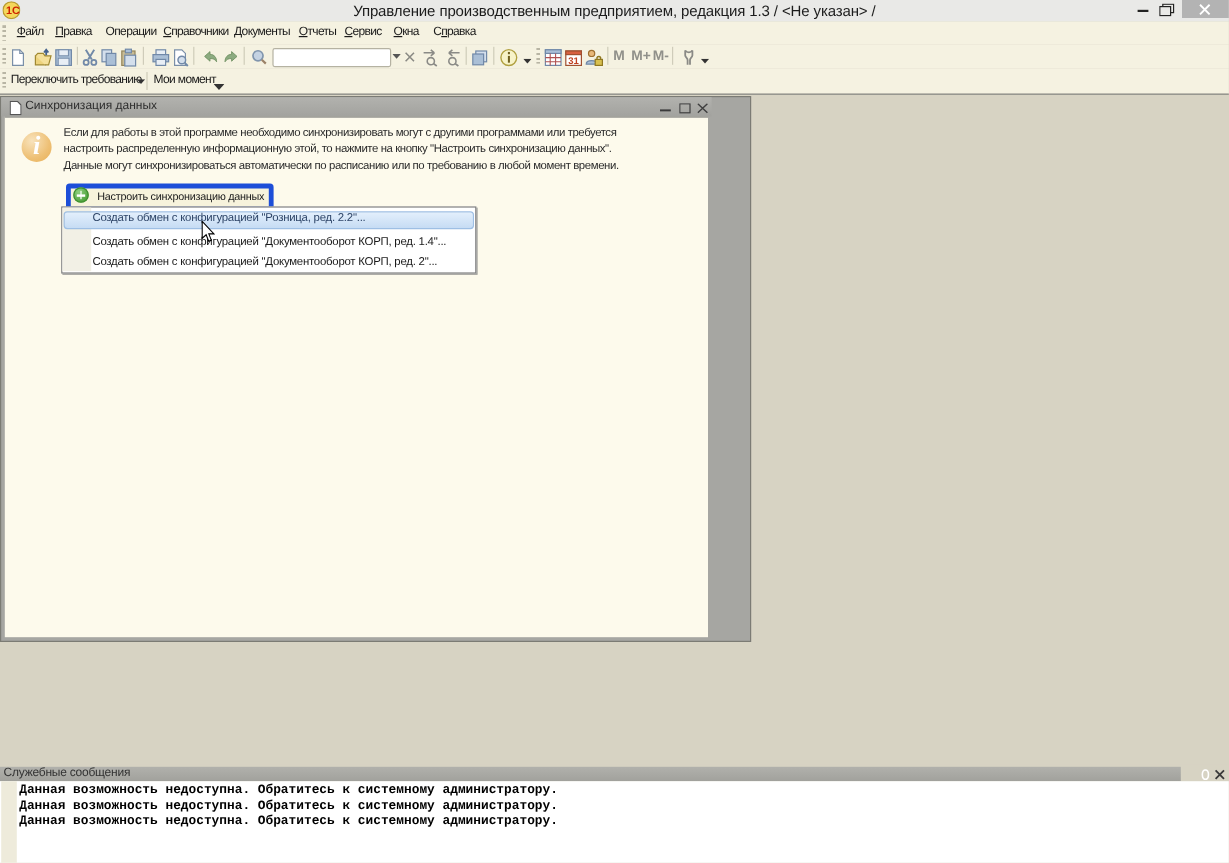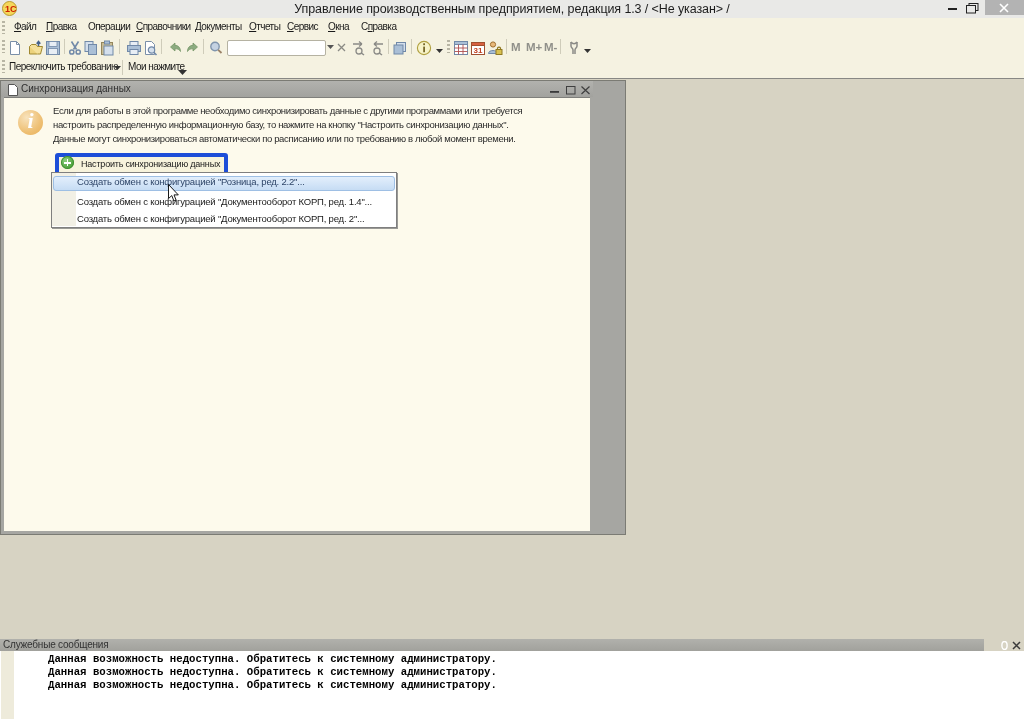--- a/index.html
+++ b/index.html
@@ -50,21 +50,21 @@
 #menugutter{left:0;top:0;width:24px;height:53px;background:#f2f0e5;}
 .ditem{position:absolute;left:25px;font-size:9.5px;letter-spacing:-0.2px;color:#1a1a1a;white-space:nowrap;}
 #hl{left:1px;top:3px;width:340px;height:13px;border:1px solid #9ebfe4;border-radius:3px;
   background:linear-gradient(#e3effc,#c6dcf4);}
 
 #msgbar{left:0;top:639px;width:984px;height:12px;background:linear-gradient(#b1b1ac,#a1a19c);}
 #msgtitle{left:3px;top:0px;font-size:10px;letter-spacing:-0.2px;color:#333;}
 #msgbody{left:0;top:651px;width:1024px;height:68px;background:#fff;}
 #msggutter{left:1px;top:0;width:13px;height:68px;background:#eeebdb;}
 .mline{position:absolute;left:16px;font-family:"Liberation Mono",monospace;
-  font-size:10.7px;font-weight:bold;color:#000;white-space:nowrap;margin-left:32px;}
+  font-size:10.7px;font-weight:bold;color:#000;white-space:nowrap;}
 
 .ic{position:absolute;top:3px;width:16px;height:16px;}
 svg{display:block;}
 </style></head>
 <body>
 
 <div class="abs" id="titlebar">
   <div class="abs" id="apptitle">Управление производственным предприятием, редакция 1.3 / &lt;Не указан&gt; /</div>
   <svg class="abs" style="left:2px;top:1px" width="15" height="15" viewBox="0 0 15 15">
     <circle cx="7.5" cy="7.5" r="7" fill="#f5d75a" stroke="#b89b30" stroke-width="1"></circle>
@@ -232,21 +232,21 @@
     </svg>
 </div>
 
 <div class="abs" id="toolbar2">
   <div class="handle"></div>
   <span class="abs" style="left:9px;top:4px">Переключить требованию</span>
   <svg class="abs" style="left:114px;top:9px" width="7" height="5" viewBox="0 0 7 5">
       <path d="M0 0 L7 0 L3.5 4 Z" fill="#333"></path>
     </svg>
   <div class="vsep" style="left:122px;top:3px"></div>
-  <span class="abs" style="left:128px;top:4px">Мои нажмите</span>
+  <span class="abs" style="left:128px;top:4px">Мои момент</span>
   <svg class="abs" style="left:178px;top:13px" width="9" height="6" viewBox="0 0 9 6">
       <path d="M0 0 L9 0 L4.5 5 Z" fill="#333"></path>
     </svg>
 </div>
 
 <div class="abs" id="workspace"></div>
 
 <div class="abs" id="syncwin">
   <div class="abs" id="syncbar">
     <svg class="abs" style="left:7px;top:3px" width="10" height="12" viewBox="0 0 10 12">
@@ -259,22 +259,22 @@
     <svg class="abs" style="left:565px;top:5px" width="10" height="9" viewBox="0 0 10 9">
         <rect x="0.5" y="0.5" width="8.5" height="7.5" fill="none" stroke="#3f3f3f" stroke-width="1"></rect>
       </svg>
     <svg class="abs" style="left:580px;top:5px" width="10" height="9" viewBox="0 0 10 9">
         <path d="M0.5 0.5 L8.5 8 M8.5 0.5 L0.5 8" stroke="#3f3f3f" stroke-width="1.2"></path>
       </svg>
   </div>
   <div class="abs" id="synccontent">
     <div class="abs" id="infocircle"></div>
     <div class="abs" id="infoi">i</div>
-    <div class="iline" style="top:7px">Если для работы в этой программе необходимо синхронизировать данные с другими программами или требуется</div>
-    <div class="iline" style="top:21px">настроить распределенную информационную базу, то нажмите на кнопку "Настроить синхронизацию данных".</div>
+    <div class="iline" style="top:7px">Если для работы в этой программе необходимо синхронизировать могут с другими программами или требуется</div>
+    <div class="iline" style="top:21px">настроить распределенную информационную этой, то нажмите на кнопку "Настроить синхронизацию данных".</div>
     <div class="iline" style="top:35px">Данные могут синхронизироваться автоматически по расписанию или по требованию в любой момент времени.</div>
     <div class="abs" id="syncbtn">Настроить синхронизацию данных</div>
     <div class="abs" id="plusc"></div>
     <div class="abs" id="dropmenu">
       <div class="abs" id="menugutter"></div>
       <div class="abs" id="hl"></div>
       <div class="ditem" style="top:3px;color:#2e4568">Создать обмен с конфигурацией "Розница, ред. 2.2"...</div>
       <div class="ditem" style="top:23px">Создать обмен с конфигурацией "Документооборот КОРП, ред. 1.4"...</div>
       <div class="ditem" style="top:40px">Создать обмен с конфигурацией "Документооборот КОРП, ред. 2"...</div>
     </div>

